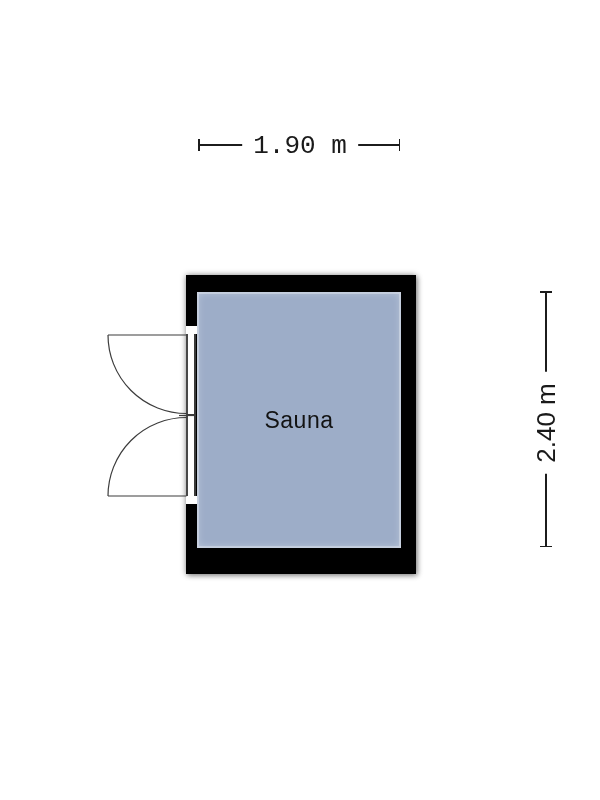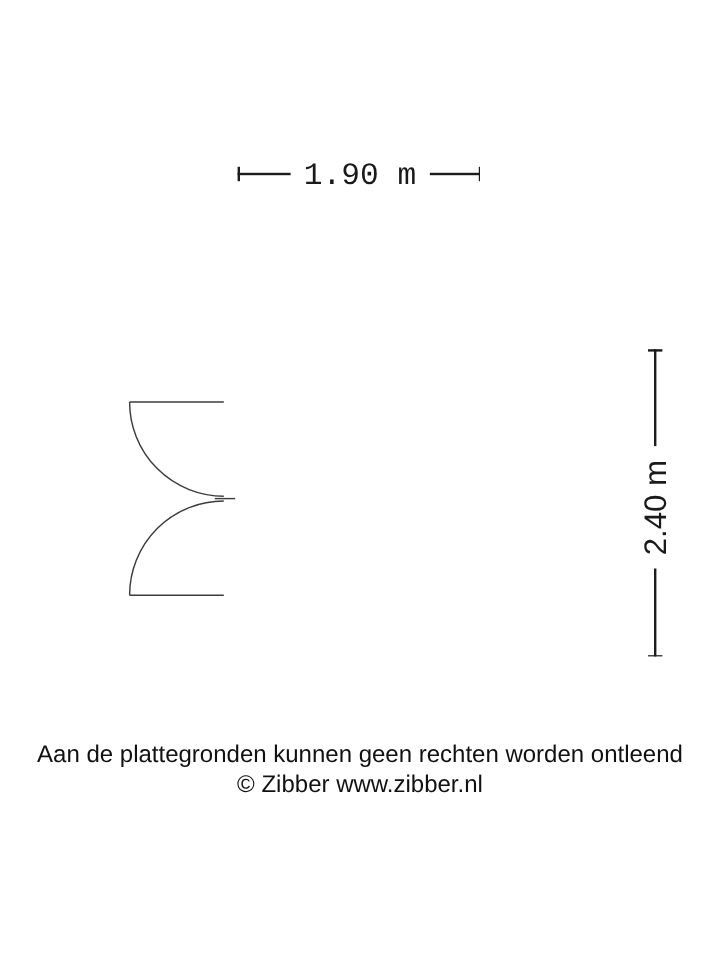--- a/index.html
+++ b/index.html
@@ -122,34 +122,40 @@
 
 <div class="canvas">
 
   <div>
     <div class="dim-line-h"></div>
     <div class="tick-v left"></div>
     <div class="tick-v right"></div>
     <div class="dim-label-h">1.90 m</div>
   </div>
 
+  <div class="room-wall">
+    <div class="room-floor">
+      <span class="room-label">Sauna</span>
+    </div>
+    <div class="jamb jamb-top"></div>
+    <div class="jamb jamb-bottom"></div>
+    <div class="threshold">
+      <div class="meet-line"></div>
+    </div>
+  </div>
 
   <svg class="door-svg" viewBox="0 0 100 180">
     <path d="M 8 10 H 86.5"></path>
     <path d="M 8 10 A 78.5 78.5 0 0 0 86.5 88.5"></path>
     <path d="M 8 171 H 86.5"></path>
     <path d="M 8 171 A 78.5 78.5 0 0 1 86.5 92.5"></path>
     <path d="M 79 90.5 H 96"></path>
   </svg>
 
   <div>
     <div class="dim-line-v"></div>
     <div class="tick-h top"></div>
     <div class="tick-h bottom"></div>
     <div class="dim-label-v">2.40 m</div>
   </div>
 
-  <div class="footer">
-    <div>Aan de plattegronden kunnen geen rechten worden ontleend</div>
-    <div>© Zibber www.zibber.nl</div>
-  </div>
 
 </div>
 
 </body></html>

